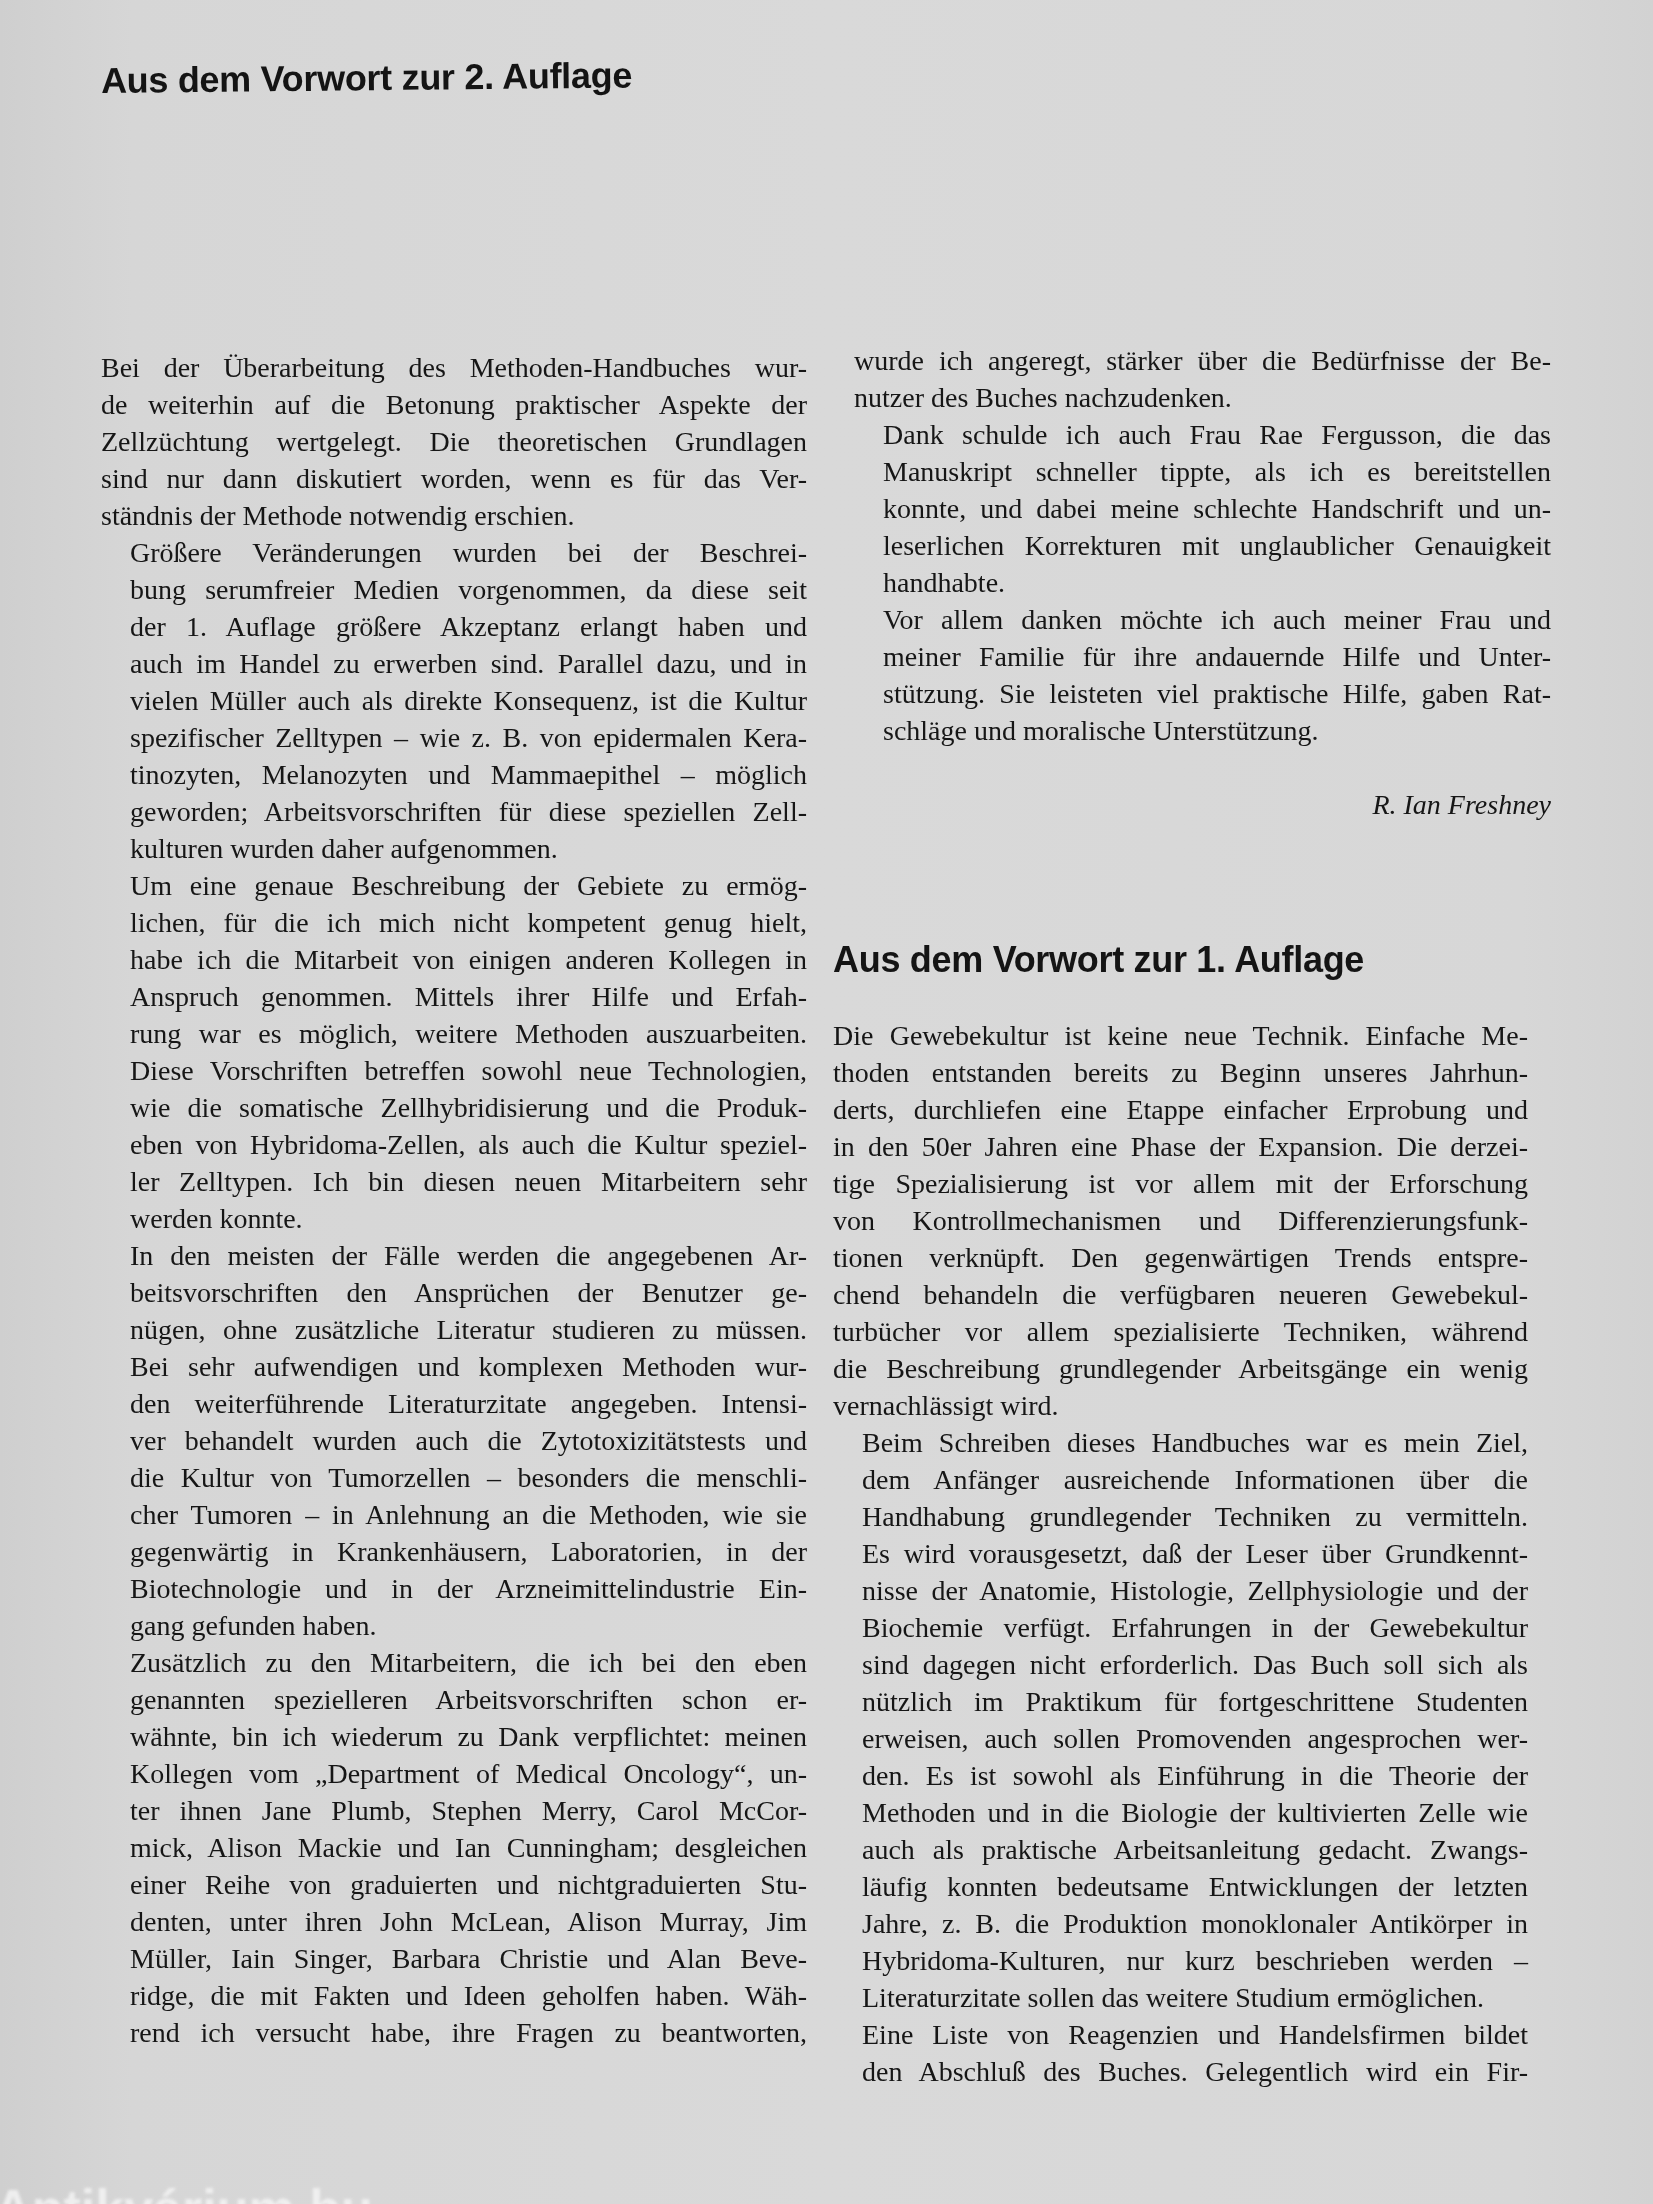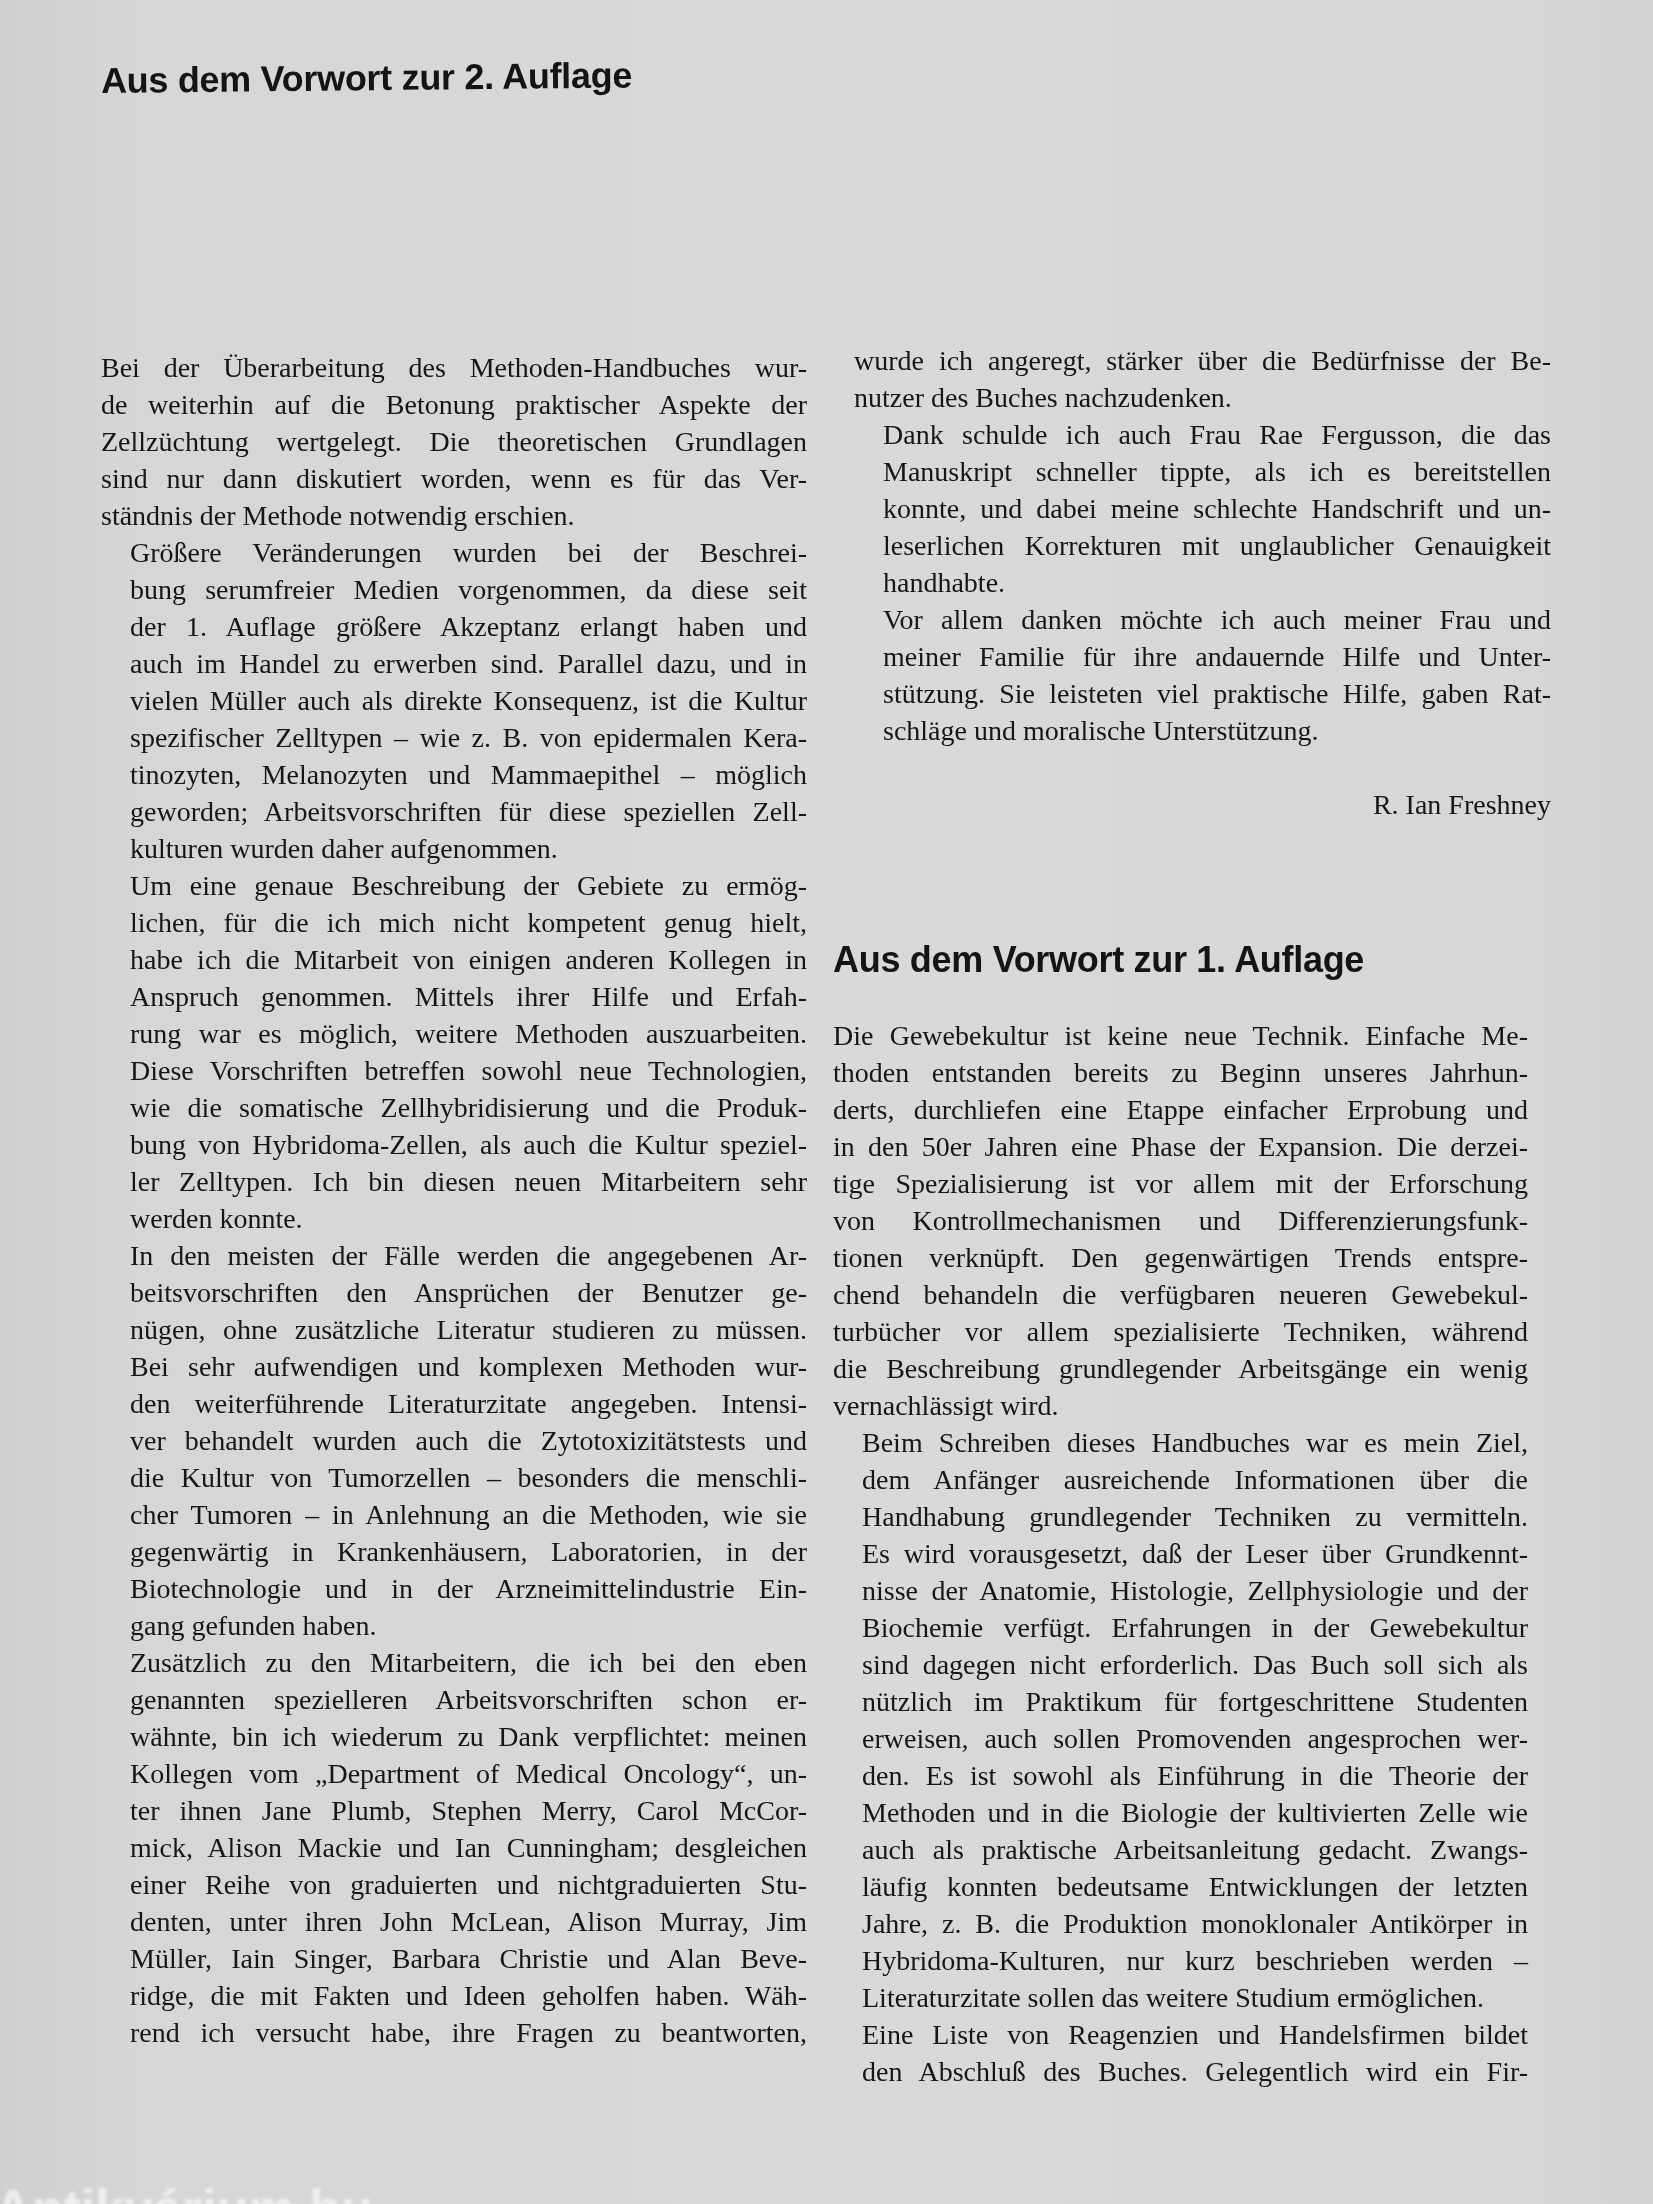--- a/index.html
+++ b/index.html
@@ -24,21 +24,21 @@
     text-align:justify; hyphens:manual;
   }
   #left-col { left:101px; top:349px; width:706px; }
   #right-col-top { left:830px; top:342px; width:697px;margin-left:24px; }
   #right-col-bottom { left:833px; top:1017px; width:695px; }
   .col p { margin:0; text-indent:29px; }
   .col p.first { text-indent:0; }
   .col p .ln { display:block; text-align:justify; text-align-last:justify; }
   .col p .ln.last { text-align-last:left; }
   .signature {
-    display:block; text-align:right; 
+    display:block; text-align:right; font-style:italic;
     margin-top:37px; text-indent:0;
   }
   .watermark {
     position:absolute; left:-5.8px; top:2178px;
     font-family:"Liberation Sans", "DejaVu Sans", sans-serif;
     font-weight:bold; font-size:52px; color:#f2f2f2;
     filter:blur(1.6px); opacity:0.9; white-space:nowrap;
   }
 </style>
 </head>
@@ -68,21 +68,21 @@
         <span class="ln last">kulturen wurden daher aufgenommen.</span>
       </p>
     <p>
         <span class="ln">Um eine genaue Beschreibung der Gebiete zu ermög-</span>
         <span class="ln">lichen, für die ich mich nicht kompetent genug hielt,</span>
         <span class="ln">habe ich die Mitarbeit von einigen anderen Kollegen in</span>
         <span class="ln">Anspruch genommen. Mittels ihrer Hilfe und Erfah-</span>
         <span class="ln">rung war es möglich, weitere Methoden auszuarbeiten.</span>
         <span class="ln">Diese Vorschriften betreffen sowohl neue Technologien,</span>
         <span class="ln">wie die somatische Zellhybridisierung und die Produk-</span>
-        <span class="ln">bung von Hybridoma-Zellen, als auch die Kultur speziel-</span>
+        <span class="ln">eben von Hybridoma-Zellen, als auch die Kultur speziel-</span>
         <span class="ln">ler Zelltypen. Ich bin diesen neuen Mitarbeitern sehr</span>
         <span class="ln last">werden konnte.</span>
       </p>
     <p>
         <span class="ln">In den meisten der Fälle werden die angegebenen Ar-</span>
         <span class="ln">beitsvorschriften den Ansprüchen der Benutzer ge-</span>
         <span class="ln">nügen, ohne zusätzliche Literatur studieren zu müssen.</span>
         <span class="ln">Bei sehr aufwendigen und komplexen Methoden wur-</span>
         <span class="ln">den weiterführende Literaturzitate angegeben. Intensi-</span>
         <span class="ln">ver behandelt wurden auch die Zytotoxizitätstests und</span>

